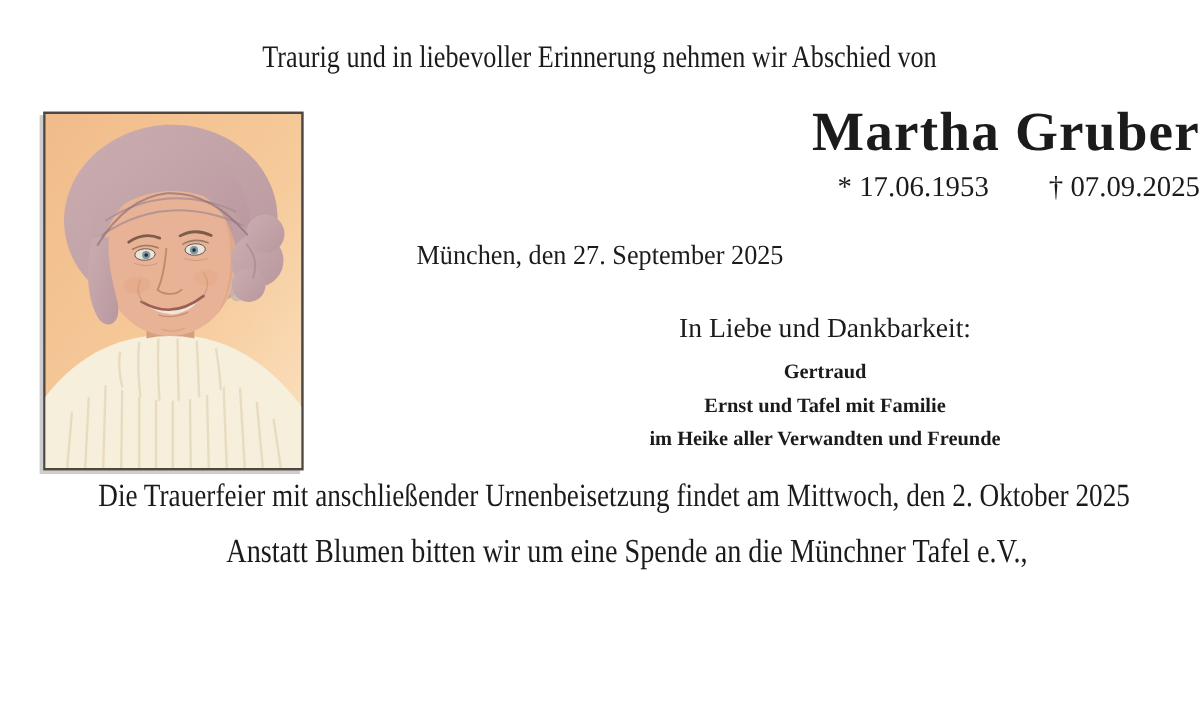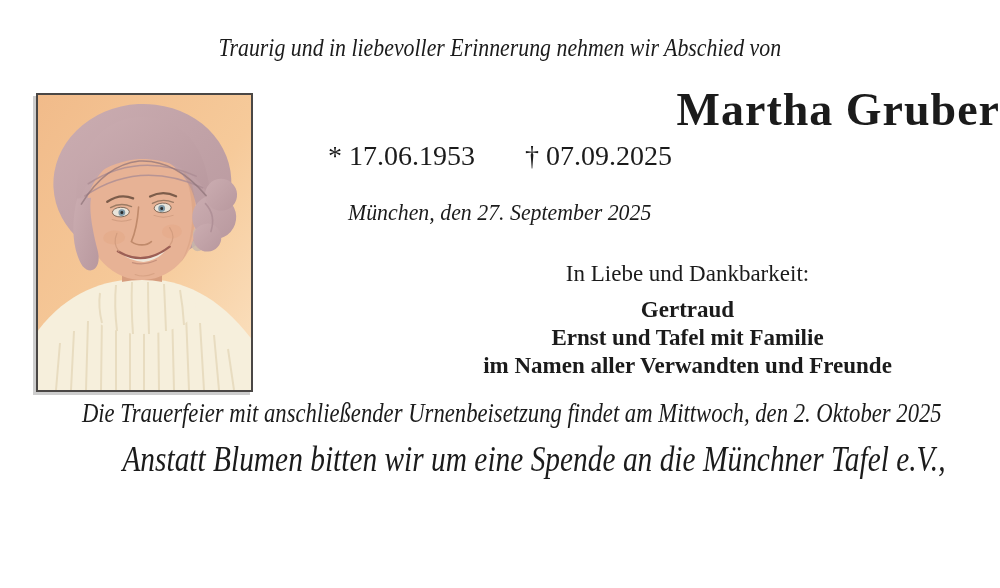--- a/index.html
+++ b/index.html
@@ -4,34 +4,34 @@
 <style>
   html,body{margin:0;padding:0;background:#ffffff;}
   .card{
     position:relative;
     width:1000px;height:588px;
     background:#ffffff;
     color:#1b1b1b;
     font-family:"Liberation Serif", serif;
     overflow:hidden;
   }
-  .center{text-align:center;font-style:italic;}
+  .center{text-align:center;}
   .cond{display:inline-block;transform:scaleX(0.84);transform-origin:50% 50%;white-space:nowrap;}
   .cond95{display:inline-block;transform:scaleX(0.95);transform-origin:50% 50%;white-space:nowrap;}
 
   .intro{padding-top:33px;font-size:26px;line-height:30px;}
   .deceased-name{margin:24px 0 0 0;font-size:46px;line-height:46px;font-weight:bold;letter-spacing:1px;text-align:right;}
-  .dates{margin-top:9px;font-size:28px;line-height:28px;display:flex;justify-content:center;gap:50px;}
+  .dates{margin-top:9px;font-size:24px;line-height:28px;display:flex;justify-content:flex-end;gap:50px;}
   .place-date{margin-top:28px;font-size:23px;line-height:29px;}
   .mourning{margin:33px 0 0 375px;text-align:center;}
   .closing-intro{font-size:23px;line-height:28px;margin-bottom:8px;}
-  .mourner{font-size:23px;line-height:28px;font-weight:bold;}
+  .mourner{font-size:17px;line-height:28px;font-weight:bold;}
   .funeral{margin-top:20px;font-size:27px;line-height:27px;}
   .funeral div{line-height:27px;}
-  .donation{margin-top:19px;font-size:35px;line-height:28px;margin-left:44px;}
+  .donation{margin-top:19px;font-size:28px;line-height:28px;margin-left:44px;}
   .iban-gap{display:inline-block;width:38px;}
 
   .photo-frame{
     position:absolute;left:36px;top:93px;
     width:213px;height:295px;
     border:2px solid #4a4745;
     box-shadow:-3px 3px 0 #cdcdcd;
     background:#f5c493;
   }
   .photo-frame svg{display:block;}
@@ -131,21 +131,21 @@
   </div>
 
   <div class="center place-date">
     <span class="cond95">München, den 27. September 2025</span>
   </div>
 
   <div class="mourning">
     <div class="closing-intro">In Liebe und Dankbarkeit:</div>
     <div class="mourner">Gertraud</div>
     <div class="mourner">Ernst und Tafel mit Familie</div>
-    <div class="mourner">im Namen aller Verwandten und Freunde</div>
+    <div class="mourner">im Heike aller Verwandten und Freunde</div>
   </div>
 
   <div class="center funeral">
     <div>
       <span class="cond">Die Trauerfeier mit anschließender Urnenbeisetzung findet am Mittwoch, den 2. Oktober 2025</span>
     </div>
   </div>
 
   <div class="center donation">
     <div>

